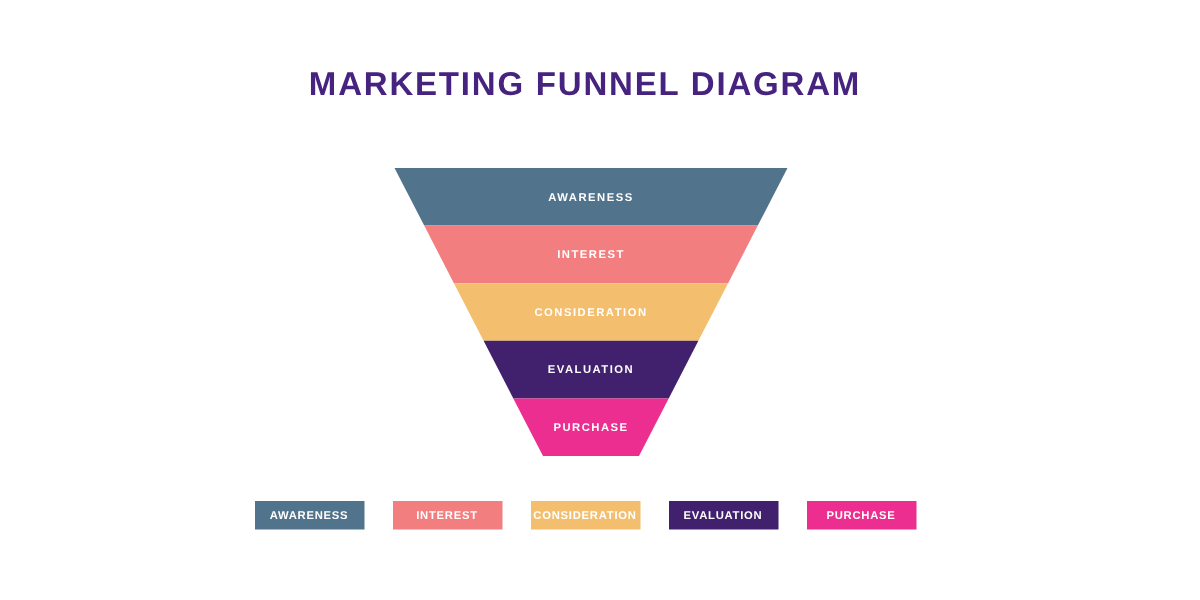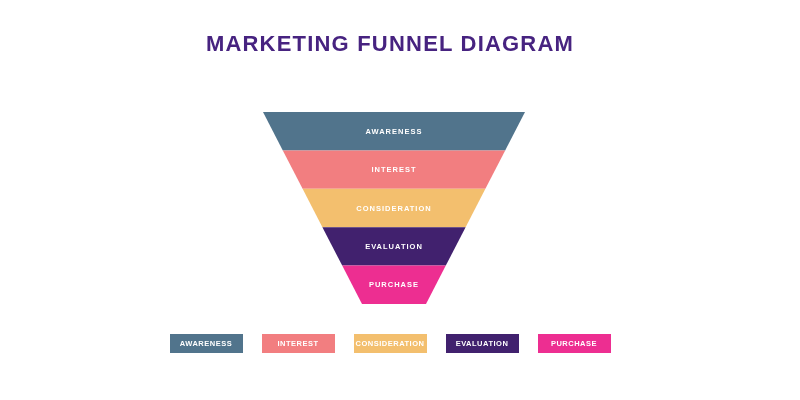--- a/index.html
+++ b/index.html
@@ -10,21 +10,21 @@
   }
   .canvas {
     position: relative;
     width: 800px;
     height: 400px;
     background: #ffffff;
     overflow: hidden;
   }
   .title {
     position: absolute;
-    top: 31px;
+    top: 43px;
     left: 0;
     right: 20px;
     text-align: center;
     font-size: 22px;
     font-weight: bold;
     letter-spacing: 1.2px;
     color: #472380;
   }
   .funnel-svg {
     position: absolute;

